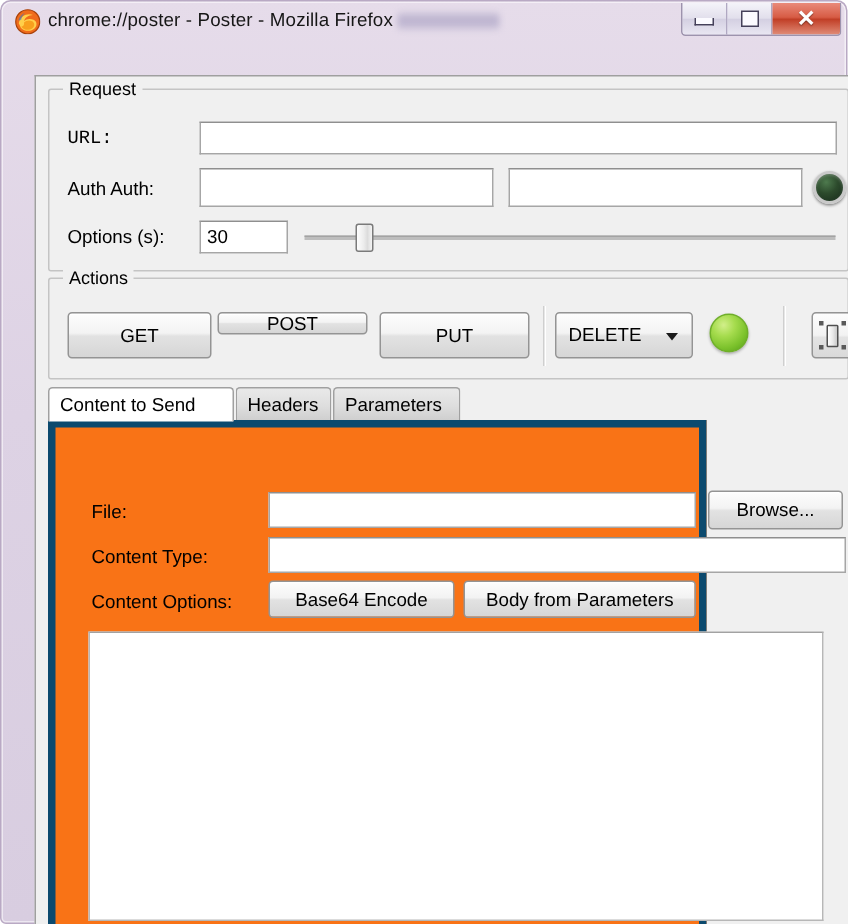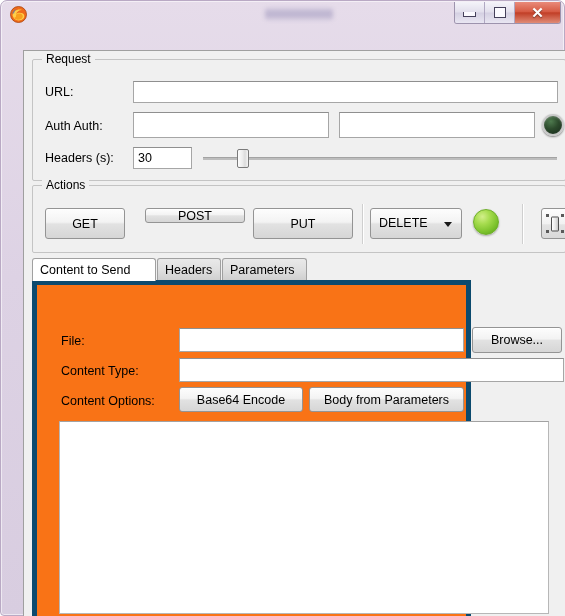--- a/index.html
+++ b/index.html
@@ -159,21 +159,21 @@
     padding: 1px 4px;
     outline: none;
   }
 
   
   #url-input       { left: 100px; top: 21px;  width: 425px; height: 22px; }
   #userauth-user   { left: 100px; top: 52px;  width: 196px; height: 26px; }
   #userauth-pass   { left: 306px; top: 52px;  width: 196px; height: 26px; }
   #timeout-input   { left: 100px; top: 87px;  width: 59px;  height: 22px; }
 
-  #lbl-url      { left: 12px; top: 25px; }
+  #lbl-url      { left: 12px; top: 25px; font-family: Liberation Mono, monospace; }
   #lbl-userauth { left: 12px; top: 59px; }
   #lbl-timeout  { left: 12px; top: 91px; }
 
   
   #auth-orb {
     position: absolute;
     left: 509px; top: 54px;
     width: 22px; height: 22px;
     border-radius: 50%;
     background:
@@ -215,21 +215,21 @@
     background: linear-gradient(to bottom, #fdfdfd 0%, #f3f3f3 45%, #e2e2e2 52%, #d6d6d6 100%);
     font-family: "Liberation Sans", sans-serif;
     font-size: 12.5px;
     color: #000;
     display: flex;
     align-items: center;
     justify-content: center;
     box-shadow: 0 1px 0 rgba(255,255,255,0.8) inset;
   }
 
-  #btn-get    { left: 12px;  top: 22px; width: 80px;  height: 31px; }
+  #btn-get    { left: 12px;  top: 22px; width: 96px;  height: 31px; }
   #btn-post   { left: 112px; top: 22px; width: 100px; height: 15px; }
   #btn-put    { left: 220px; top: 22px; width: 100px; height: 31px; }
 
   #sep-actions-1 {
     position: absolute;
     left: 329px; top: 18px;
     width: 1px; height: 40px;
     background: #cfcfcf;
     border-right: 1px solid #ffffff;
   }
@@ -381,20 +381,21 @@
   <div id="titlebar">
     <div id="title-icon">
       <svg width="17" height="17" viewBox="0 0 17 17">
         <circle cx="8.5" cy="8.5" r="8" fill="#f06b1b"></circle>
         <circle cx="8.5" cy="8.5" r="8" fill="none" stroke="#a8410a" stroke-width="0.8"></circle>
         <path d="M2.5 9.5 C3.5 4.5 8 2.5 12 4 C9 4.2 6.8 5.6 6 8 C7.6 6.6 10 6.2 12.4 7.2 C14.6 8.2 15 11 13.2 12.8 C11 15 6.5 15.2 4 12.6 Z" fill="#ffcf4a"></path>
         <path d="M4.2 11.8 C5.6 14 9.2 14.6 11.6 12.8 C13.4 11.4 13.2 9 11.4 8.1 C9.6 7.2 7.2 7.6 6 9 C6.4 10.8 5.4 11.6 4.2 11.8 Z" fill="#f8a01e"></path>
         <path d="M2.2 7.6 C2.9 5.1 4.6 3.4 6.6 2.7 C5.3 4 4.4 5.6 4.1 7.4 Z" fill="#2b7cd3" opacity="0.55"></path>
       </svg>
     </div>
+    <div id="title-text">chrome://poster - Poster - Mozilla Firefox</div>
     <div id="title-redaction"></div>
 
     <div id="win-buttons">
       <div class="win-btn" id="btn-minimize">
         <span class="glyph-min"></span>
       </div>
       <div class="win-btn" id="btn-maximize">
         <span class="glyph-max"></span>
       </div>
       <div class="win-btn" id="btn-close">
@@ -409,21 +410,21 @@
       <span class="group-title">Request</span>
 
       <span class="field-label" id="lbl-url">URL:</span>
       <input class="txt" id="url-input" type="text" value="" style="">
 
       <span class="field-label" id="lbl-userauth">Auth Auth:</span>
       <input class="txt" id="userauth-user" type="text" value="" style="">
       <input class="txt" id="userauth-pass" type="text" value="" style="">
       <div id="auth-orb"></div>
 
-      <span class="field-label" id="lbl-timeout">Headers (s):</span>
+      <span class="field-label" id="lbl-timeout">Options (s):</span>
       <input class="txt" id="timeout-input" type="text" value="30" style="">
 
       <div id="timeout-slider">
         <div id="slider-track"></div>
         <div id="slider-thumb"></div>
       </div>
     </div>
 
     <div class="group" id="group-actions">
       <span class="group-title">Actions</span>

